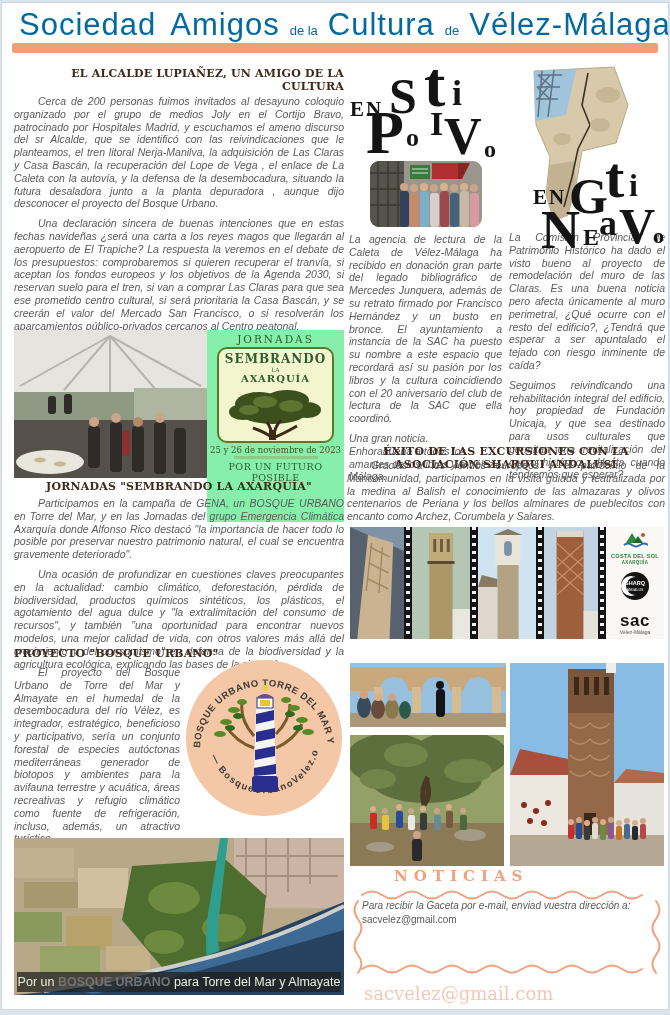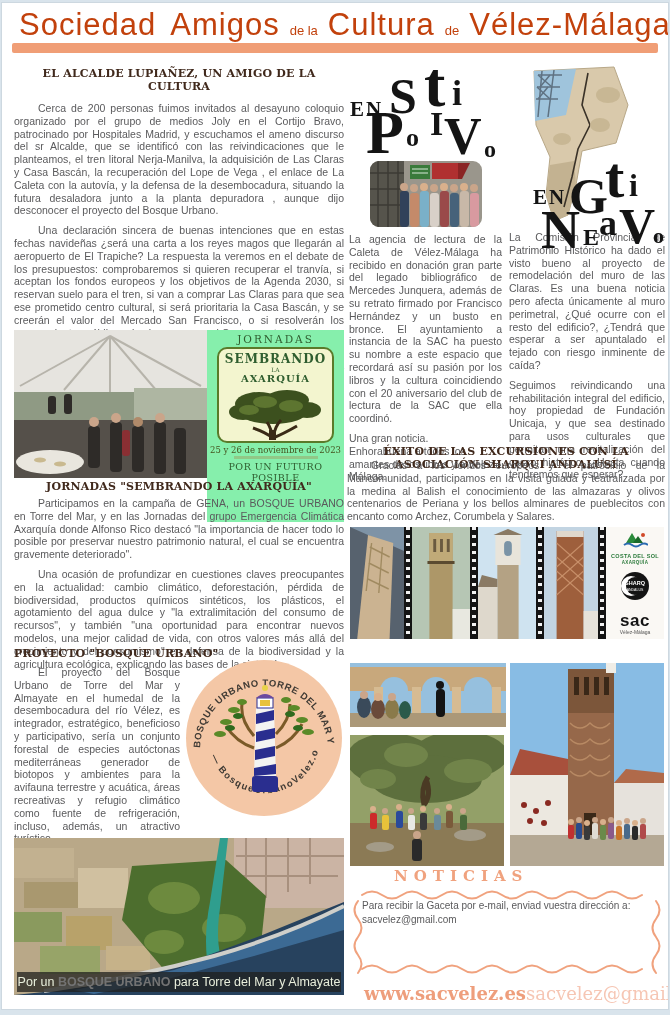--- a/index.html
+++ b/index.html
@@ -1,31 +1,31 @@
 <!DOCTYPE html>
 <html><head>
 <meta charset="utf-8">
 <style>
   html,body{margin:0;padding:0;background:#d9e4ec;}
   .page{position:relative;width:666px;height:1006px;margin:2px auto 0;background:#ffffff;
         border:1px solid #cdd8e0;font-family:"Liberation Sans",sans-serif;overflow:hidden;}
   
-  .masthead{position:absolute;left:10px;top:4px;width:646px;text-align:center;color:#c2410c;white-space:nowrap;}
+  .masthead{position:absolute;left:10px;top:4px;width:646px;text-align:center;color:#0369a1;white-space:nowrap;}
   .masthead .big{font-size:31px;letter-spacing:1px;margin:0 7px;}
   .masthead .small{font-size:13px;margin:0 3px;}
   .masthead-bar{position:absolute;left:10px;top:40px;width:646px;height:10px;background:#f09e76;border-radius:2px;}
   
   h2{font-family:"DejaVu Serif",serif;font-size:11px;font-weight:bold;color:#40291c;margin:0;letter-spacing:.2px;}
-  p{font-size:10.5px;line-height:1.22;color:#5a5a5c;text-align:justify;margin:0 0 7px;}
+  p{font-size:10.5px;line-height:1.22;color:#5a5a5c;text-align:justify;margin:0 0 7px;font-style:italic;}
   .indent{text-indent:24px;}
   .abs{position:absolute;}
   .photo{display:block;}
   
   #article1{left:12px;top:64px;width:330px;}
-  #article1 h2{text-align:center;margin-bottom:9px;}
+  #article1 h2{text-align:right;margin-bottom:2px;}
   #event-row{left:12px;top:327px;width:330px;height:148px;display:flex;}
   .poster{width:137px;height:192px;background:#86efac;position:relative;text-align:center;
           font-family:"DejaVu Serif",serif;color:#2f5d2f;}
   .poster .kicker{font-size:10.5px;letter-spacing:2px;padding-top:3px;}
   .poster .box{margin:2px 10px 0;height:92px;border:2px solid #5a7a2a;border-radius:10px;background:#f3f5cf;position:relative;}
   .poster .t1{font-size:12px;font-weight:bold;letter-spacing:1px;padding-top:3px;}
   .poster .t2{font-size:6px;}
   .poster .t3{font-size:10px;font-weight:bold;letter-spacing:1px;}
   .poster .date{font-size:8.5px;margin-top:2px;color:#44541e;}
   .poster .rule{width:84px;height:3px;background:#9aa86a;opacity:.55;margin:1px auto 2px;}
@@ -585,17 +585,16 @@
         <path d="M304,12 q7,9 0,18 t0,18 t0,18 t0,18"></path>
       </g>
     </svg>
     <div class="inner">
       <p>Para recibir la Gaceta por e-mail, enviad vuestra dirección a:</p>
       <span class="email" style="font-size:10px;color:#5a5a5c;">sacvelez@gmail.com</span>
     </div>
   </div>
 
   <div class="abs" id="footer">
-    <span class="web">www.sacvelez.es</span>
     <span class="mail">sacvelez@gmail.com</span>
   </div>
 
 </div>
 
 </body></html>

